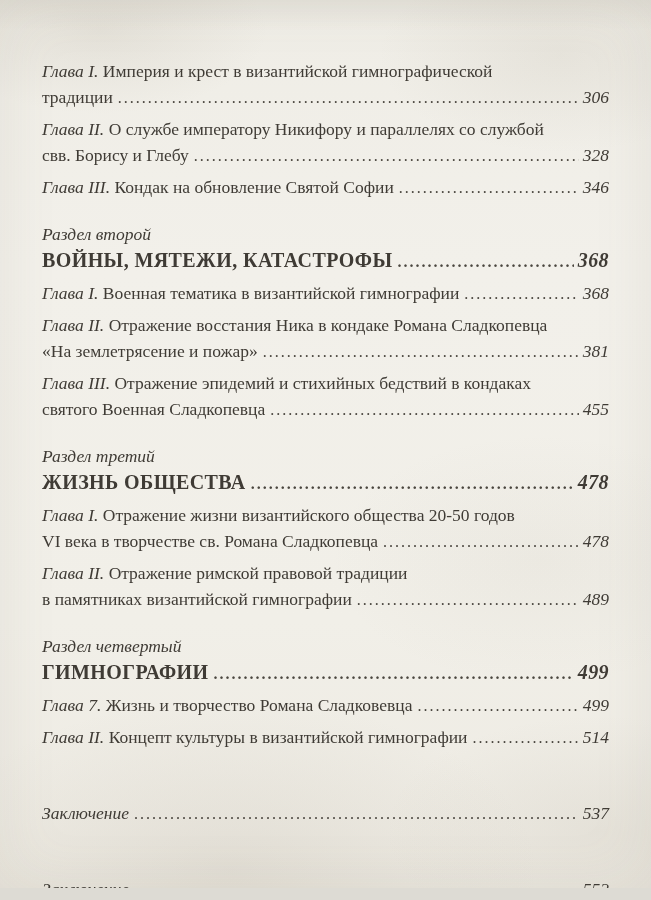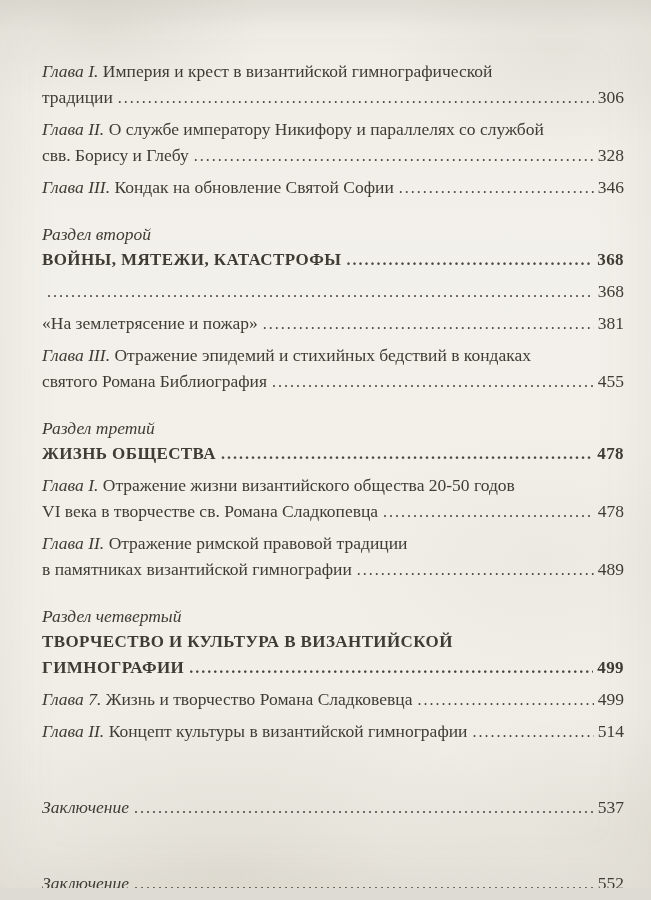--- a/index.html
+++ b/index.html
@@ -6,21 +6,21 @@
   html, body { width: 651px; height: 900px; }
   body {
     background: #dddbd4;
     font-family: "Liberation Serif", "DejaVu Serif", serif;
   }
   .page {
     position: relative;
     width: 651px;
     height: 888px;
     background: linear-gradient(180deg, #efede6 0%, #f2f0ea 30%, #f1efe8 70%, #edeae2 100%);
-    padding: 58px 27px 0 42px;
+    padding: 58px 42px 0 42px;
     color: #3f3b35;
     font-size: 17.5px;
     line-height: 26px;
     overflow: hidden;
   }
   
   .page::after {
     content: "";
     position: absolute;
     inset: 0;
@@ -46,24 +46,24 @@
     overflow: hidden;
     white-space: nowrap;
     margin: 0 4px 0 5px;
     color: #4a463f;
   }
   .leader::after {
     content: "....................................................................................................................................................................................";
     letter-spacing: 2px;
     font-size: 16px;
   }
-  .page-num { flex: 0 0 auto; }
+  .page-num { flex: 0 0 auto; font-style: italic; }
   .section-label { margin-top: 20px; margin-bottom: 0; }
   .section-label .text { font-style: italic; }
-  .section-title { font-weight: bold; font-size: 17px; letter-spacing: 0.4px; }
+  .section-title { font-weight: bold; font-size: 20px; letter-spacing: 0.4px; }
   .back-matter .text { font-style: italic; margin-top: 44px; }
 </style>
 </head>
 <body>
 
 <div class="page">
   <div class="toc">
       <div class="entry chapter">
         <div class="line"><span class="text"><span class="prefix">Глава I.</span> <span>Империя и крест в византийской гимнографической</span></span></div>
         <div class="line last">
@@ -92,35 +92,37 @@
       </div>
       <div class="entry section-title">
         <div class="line last">
           <span class="text"><span>ВОЙНЫ, МЯТЕЖИ, КАТАСТРОФЫ</span></span>
           <span class="leader"></span>
           <span class="page-num">368</span>
         </div>
       </div>
       <div class="entry chapter">
         <div class="line last">
+          <span class="text"><span class="prefix">Глава I.</span> <span>Военная тематика в византийской гимнографии</span></span>
           <span class="leader"></span>
           <span class="page-num">368</span>
         </div>
       </div>
       <div class="entry chapter">
+        <div class="line"><span class="text"><span class="prefix">Глава II.</span> <span>Отражение восстания Ника в кондаке Романа Сладкопевца</span></span></div>
         <div class="line last">
           <span class="text"><span>«На землетрясение и пожар»</span></span>
           <span class="leader"></span>
           <span class="page-num">381</span>
         </div>
       </div>
       <div class="entry chapter">
         <div class="line"><span class="text"><span class="prefix">Глава III.</span> <span>Отражение эпидемий и стихийных бедствий в кондаках</span></span></div>
         <div class="line last">
-          <span class="text"><span>святого Романа Библиография</span></span>
+          <span class="text"><span>святого Военная Сладкопевца</span></span>
           <span class="leader"></span>
           <span class="page-num">455</span>
         </div>
       </div>
       <div class="entry section-label">
         <div class="line"><span class="text"><span>Раздел третий</span></span></div>
       </div>
       <div class="entry section-title">
         <div class="line last">
           <span class="text"><span>ЖИЗНЬ ОБЩЕСТВА</span></span>
@@ -141,21 +143,20 @@
         <div class="line last">
           <span class="text"><span>в памятниках византийской гимнографии</span></span>
           <span class="leader"></span>
           <span class="page-num">489</span>
         </div>
       </div>
       <div class="entry section-label">
         <div class="line"><span class="text"><span>Раздел четвертый</span></span></div>
       </div>
       <div class="entry section-title">
-        <div class="line"><span class="text"><span>ТВОРЧЕСТВО И КУЛЬТУРА В ВИЗАНТИЙСКОЙ</span></span></div>
         <div class="line last">
           <span class="text"><span>ГИМНОГРАФИИ</span></span>
           <span class="leader"></span>
           <span class="page-num">499</span>
         </div>
       </div>
       <div class="entry chapter">
         <div class="line last">
           <span class="text"><span class="prefix">Глава 7.</span> <span>Жизнь и творчество Романа Сладковевца</span></span>
           <span class="leader"></span>

